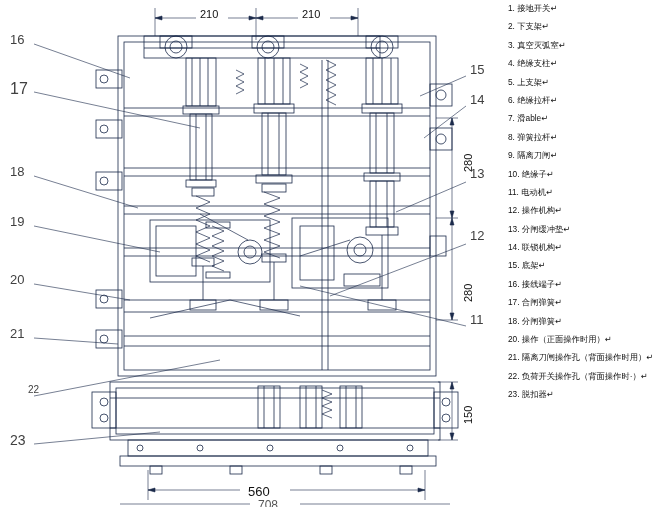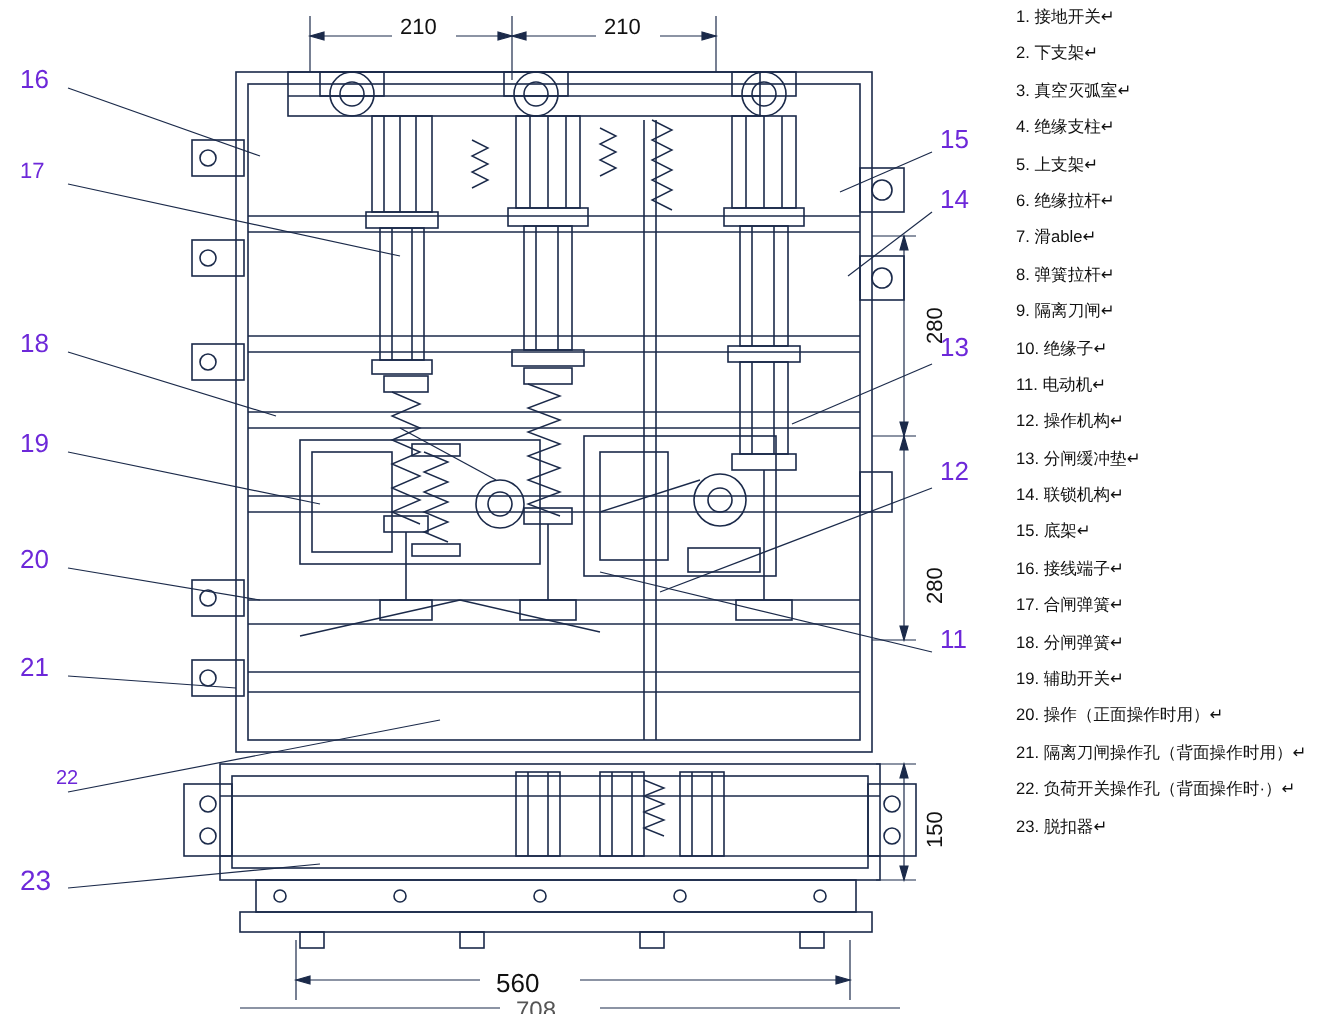--- a/index.html
+++ b/index.html
@@ -1,21 +1,21 @@
 <!DOCTYPE html>
 <html><head>
 <meta charset="utf-8">
 <style>
   html,body{margin:0;padding:0;}
   body{width:670px;height:507px;background:#ffffff;font-family:"Liberation Sans",sans-serif;overflow:hidden;position:relative;}
   #stage{position:absolute;left:0;top:0;width:670px;height:507px;}
   svg{position:absolute;left:0;top:0;}
   .legend{position:absolute;left:508px;top:4px;width:158px;height:440px;font-size:8.3px;line-height:1.0;color:#111;}
   .legend .item{height:18.4px;display:flex;align-items:flex-start;white-space:nowrap;}
-  .lbl{position:absolute;font-size:11px;color:#6d28d9;}
+  .lbl{position:absolute;font-size:11px;color:#404040;}
   .dim{position:absolute;font-size:11px;color:#111;}
   .vdim{position:absolute;font-size:11px;color:#111;transform:rotate(-90deg);transform-origin:left top;}
 </style>
 </head>
 <body>
 
 <div id="stage">
 
 <svg width="670" height="507" viewBox="0 0 670 507">
   <g stroke="#1b2a4a" fill="none" stroke-width="0.8">
@@ -268,21 +268,21 @@
 
 <div class="dim" style="left:200px;top:8px;">210</div>
 <div class="dim" style="left:302px;top:8px;">210</div>
 <div class="dim" style="left:248px;top:484px;font-size:13px;">560</div>
 <div class="dim" style="left:258px;top:498px;font-size:12px;color:#555;">708</div>
 <div class="vdim" style="left:462px;top:172px;">280</div>
 <div class="vdim" style="left:462px;top:302px;">280</div>
 <div class="vdim" style="left:462px;top:424px;">150</div>
 
 <div class="lbl" style="left:10px;top:32px;font-size:13px;">16</div>
-<div class="lbl" style="left:10px;top:80px;font-size:11px;">17</div>
+<div class="lbl" style="left:10px;top:80px;font-size:16px;">17</div>
 <div class="lbl" style="left:10px;top:164px;font-size:13px;">18</div>
 <div class="lbl" style="left:10px;top:214px;font-size:13px;">19</div>
 <div class="lbl" style="left:10px;top:272px;font-size:13px;text-align:right;">20</div>
 <div class="lbl" style="left:10px;top:326px;font-size:13px;">21</div>
 <div class="lbl" style="left:28px;top:384px;font-size:10px;">22</div>
 <div class="lbl" style="left:10px;top:432px;font-size:14px;">23</div>
 
 <div class="lbl" style="left:470px;top:62px;font-size:13px;">15</div>
 <div class="lbl" style="left:470px;top:92px;font-size:13px;">14</div>
 <div class="lbl" style="left:470px;top:166px;font-size:13px;">13</div>
@@ -301,20 +301,19 @@
   <div class="item">9. 隔离刀闸↵</div>
   <div class="item">10. 绝缘子↵</div>
   <div class="item">11. 电动机↵</div>
   <div class="item">12. 操作机构↵</div>
   <div class="item">13. 分闸缓冲垫↵</div>
   <div class="item">14. 联锁机构↵</div>
   <div class="item">15. 底架↵</div>
   <div class="item">16. 接线端子↵</div>
   <div class="item">17. 合闸弹簧↵</div>
   <div class="item">18. 分闸弹簧↵</div>
-  <div class="item">19. 辅助开关↵</div>
   <div class="item">20. 操作（正面操作时用）↵</div>
   <div class="item">21. 隔离刀闸操作孔（背面操作时用）↵</div>
   <div class="item">22. 负荷开关操作孔（背面操作时·）↵</div>
   <div class="item">23. 脱扣器↵</div>
 </div>
 
 </div>
 
 </body></html>

